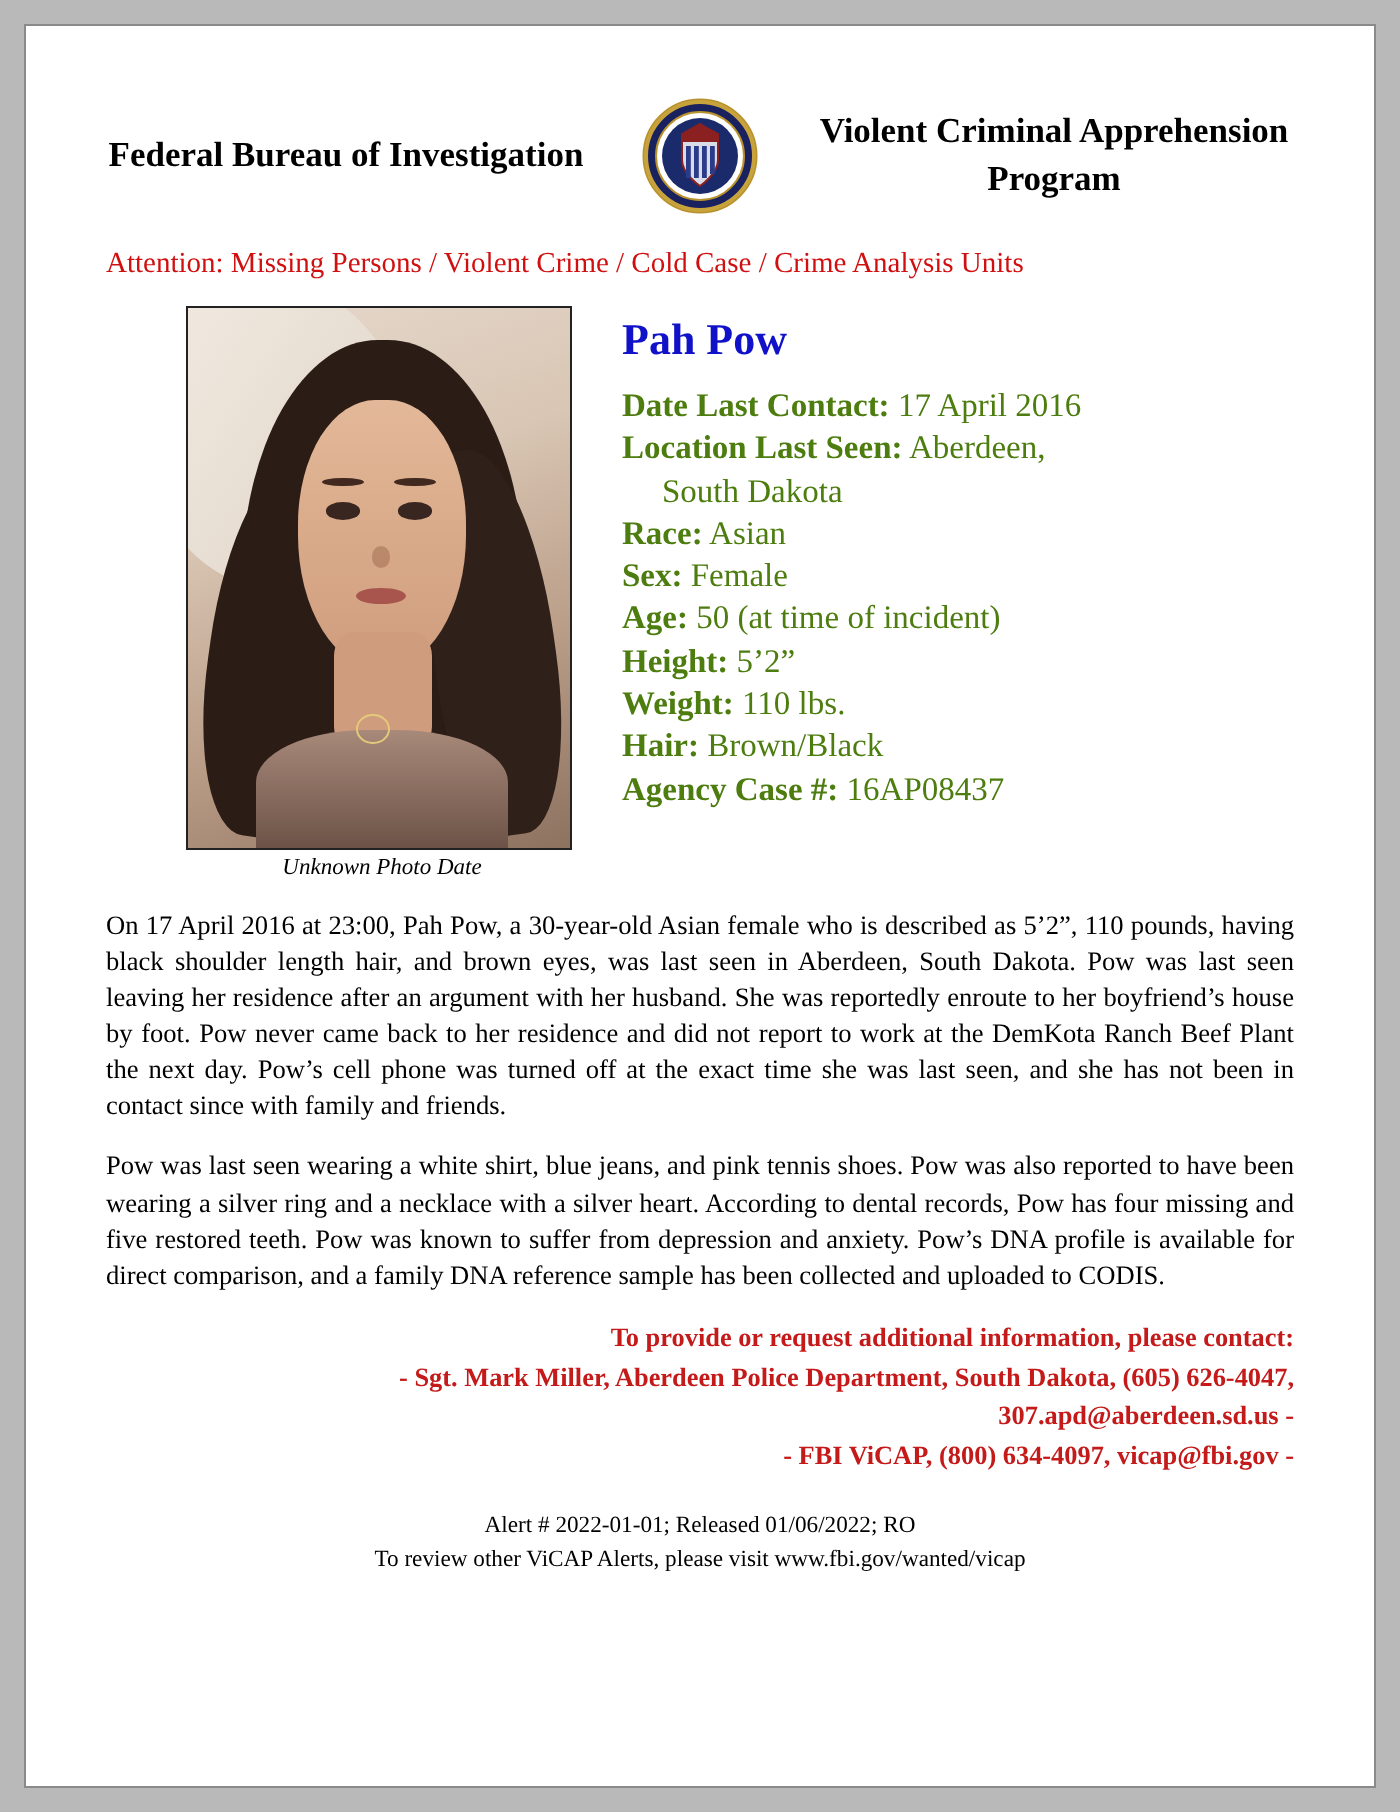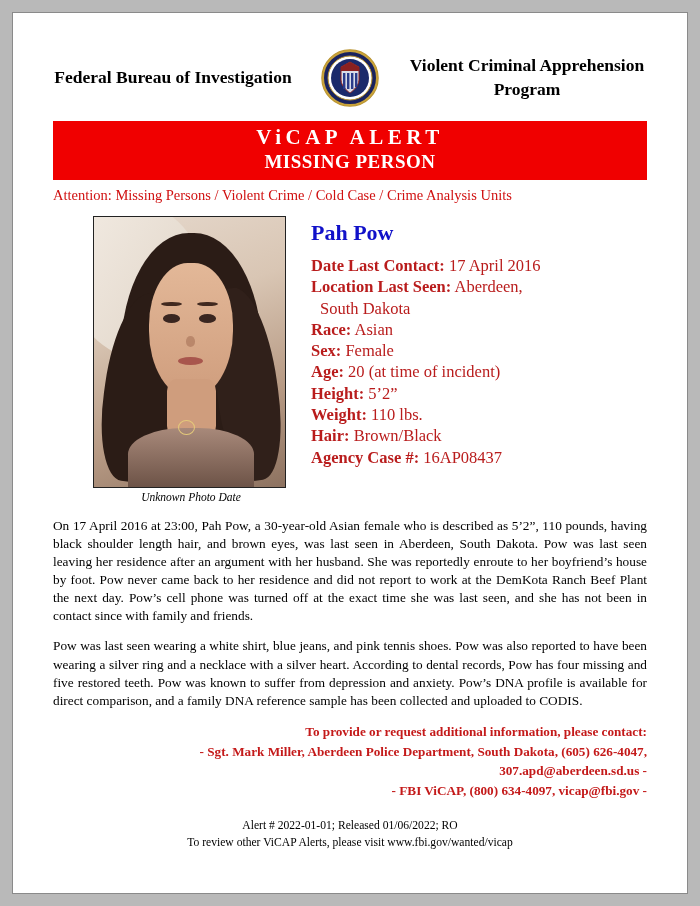--- a/index.html
+++ b/index.html
@@ -108,25 +108,25 @@
   }
   .subject-name {
     color: #1111c9;
     font-weight: bold;
     font-size: 22px;
     margin: 0 0 9px 4px;
   }
   .detail-row {
     font-size: 16.5px;
     line-height: 1.29;
-    color: #b91c1c;
+    color: #4d7c0f;
     margin-left: 4px;
   }
   .detail-label { font-weight: bold; }
-  .detail-cont { margin-left: 13px; }
+  .detail-cont { margin-left: 24px; }
 
   
   .narrative {
     margin-top: 14px;
     font-size: 13.3px;
     line-height: 1.36;
     text-align: justify;
     color: #000;
   }
   .narrative p { margin: 0 0 12px 0; }
@@ -238,24 +238,20 @@
           <rect x="22" y="24" width="2.4" height="16" fill="#2a3b8a"></rect>
           <rect x="26" y="24" width="2.4" height="16" fill="#2a3b8a"></rect>
           <rect x="30" y="24" width="2.4" height="16" fill="#2a3b8a"></rect>
           <rect x="34" y="24" width="2.4" height="14" fill="#2a3b8a"></rect>
           <circle cx="29" cy="29" r="27" fill="none" stroke="#c8a23a" stroke-width="2"></circle>
         </svg>
       </div>
       <div class="header-col">Violent Criminal Apprehension Program</div>
     </div>
 
-    <div class="banner">
-      <div class="banner-line1">ViCAP ALERT</div>
-      <div class="banner-line2">MISSING PERSON</div>
-    </div>
     <div class="attention">Attention: Missing Persons / Violent Crime / Cold Case / Crime Analysis Units</div>
 
     <div class="content">
       <div class="photo-col">
         <div class="photo">
           <div class="ph-bg"></div>
           <div class="ph-pillow"></div>
           <div class="ph-hair"></div>
           <div class="ph-hair2"></div>
           <div class="ph-hair3"></div>
@@ -292,21 +288,21 @@
           <span>Asian</span>
         </div>
 
         <div class="detail-row">
           <span class="detail-label">Sex:</span>
           <span>Female</span>
         </div>
 
         <div class="detail-row">
           <span class="detail-label">Age:</span>
-          <span>20 (at time of incident)</span>
+          <span>50 (at time of incident)</span>
         </div>
 
         <div class="detail-row">
           <span class="detail-label">Height:</span>
           <span>5’2”</span>
         </div>
 
         <div class="detail-row">
           <span class="detail-label">Weight:</span>
           <span>110 lbs.</span>

